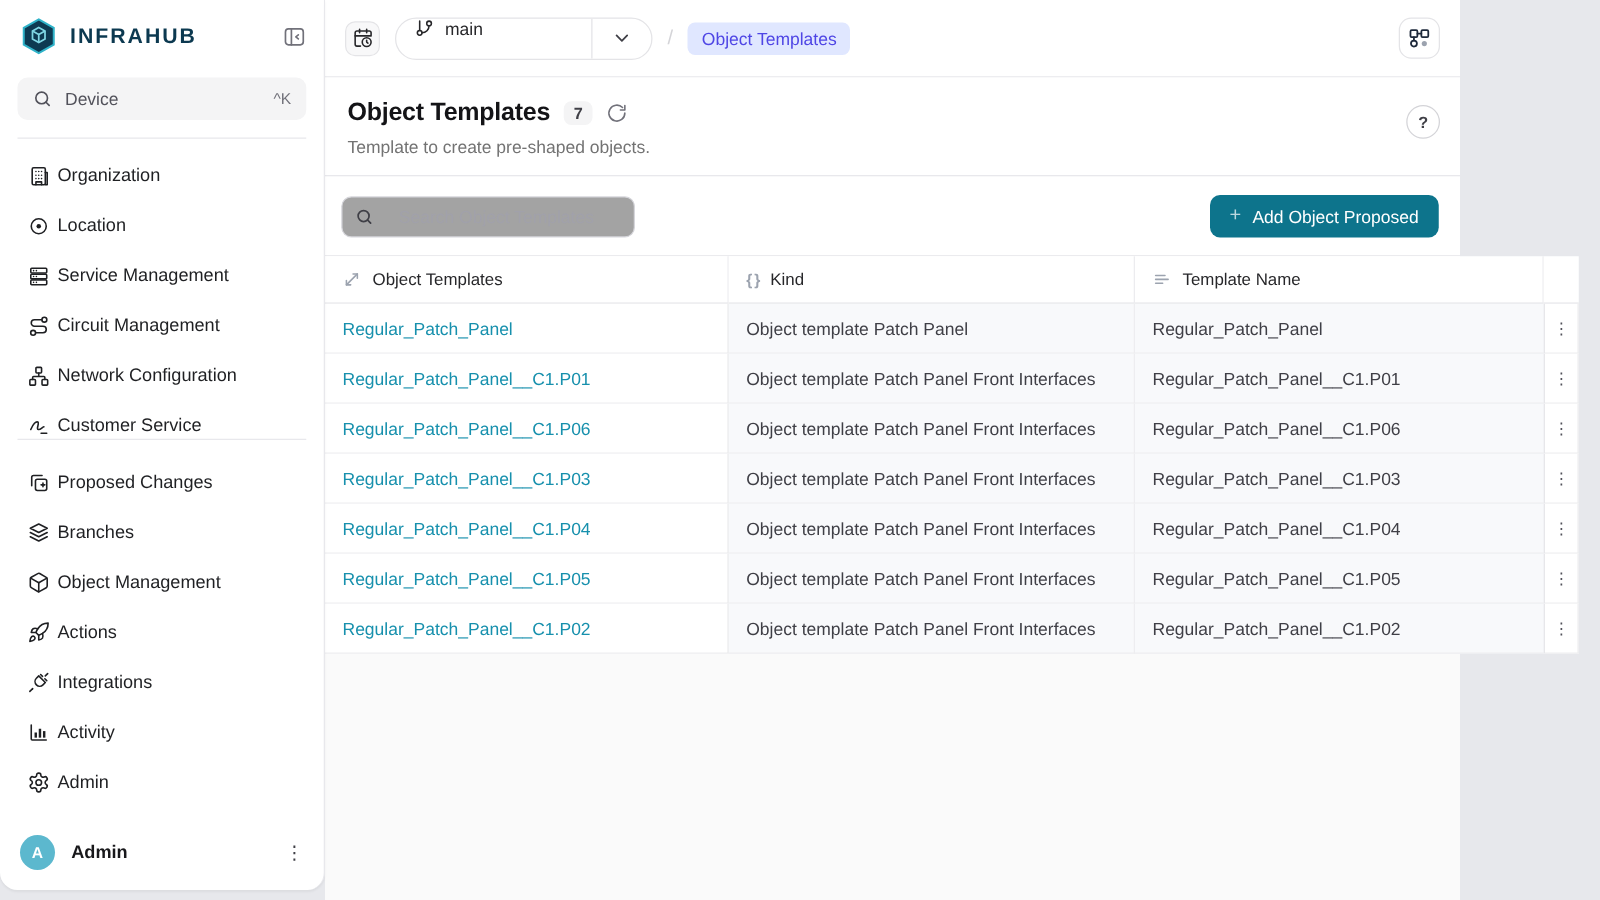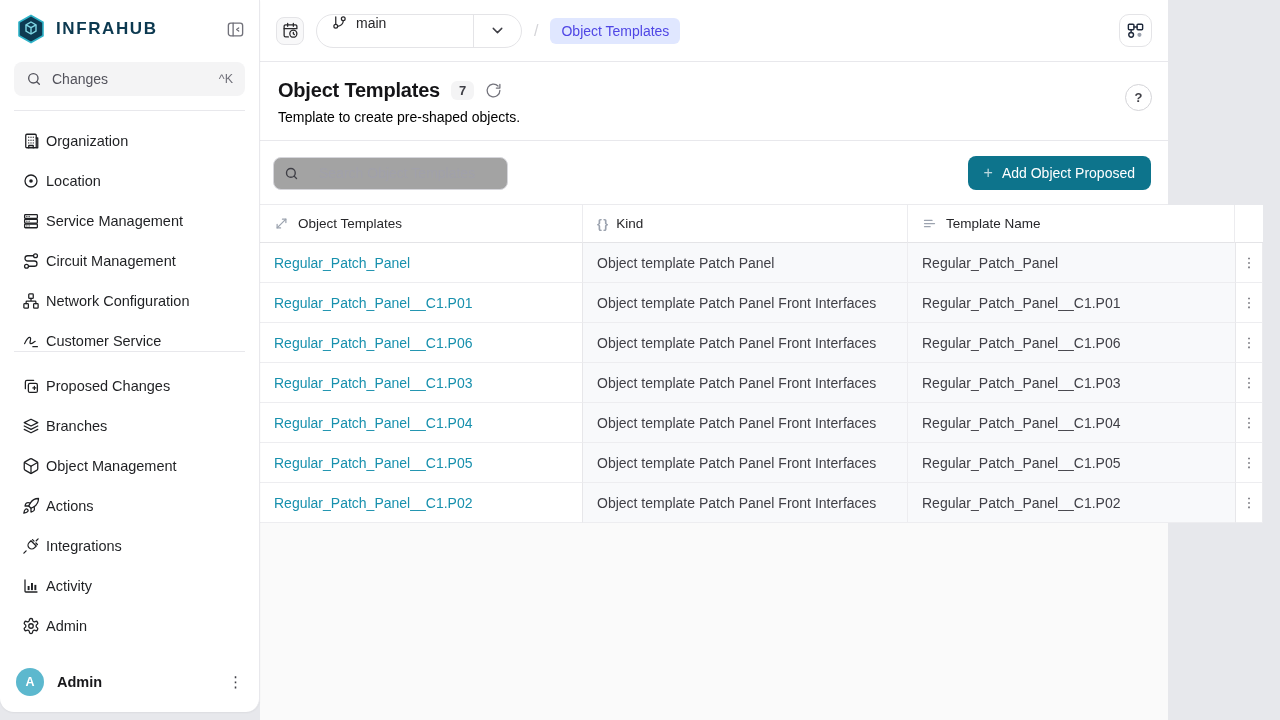--- a/index.html
+++ b/index.html
@@ -69,21 +69,21 @@
   .schema-btn {
     width:33px; height:33px; border:1px solid #e4e4e7; border-radius:10px; background:#fff;
     display:flex; align-items:center; justify-content:center; cursor:pointer; color:#1e293b;
   }
 
   .page-head { position:relative; padding:17px 18px 15px; border-bottom:1px solid #e8e8ec; background:#fff; flex:none; }
   .title-row { display:flex; align-items:center; gap:11px; }
   .page-title { font-size:20px; font-weight:700; color:#141417; letter-spacing:-.2px; }
   .count-badge { background:#f4f4f5; border-radius:6px; padding:2px 8px; font-size:13px; font-weight:600; color:#3f3f46; }
   .refresh-btn { background:none; border:none; color:#71717a; display:flex; cursor:pointer; }
-  .subtitle { margin-top:7px; font-size:14px; color:#000000; }
+  .subtitle { margin-top:7px; font-size:14px; color:#737373; }
   .help-btn {
     position:absolute; right:16px; top:22px; width:27px; height:27px; border-radius:50%;
     border:1px solid #d4d4d8; background:#fff; color:#3f3f46; font-size:13px; font-weight:600;
     display:flex; align-items:center; justify-content:center; cursor:pointer;
   }
 
   .content-body { flex:1; background:#fafafa; display:flex; flex-direction:column; min-height:0; }
   .toolbar-row { display:flex; align-items:center; justify-content:space-between; padding:15px 17px 14px 13px; background:#fff; }
   .search-wrap { position:relative; }
   .search-wrap svg { position:absolute; left:11px; top:9px; color:#3f3f46; }
@@ -143,21 +143,21 @@
       </button>
     </div>
 
     <div class="sb-search">
       <span style="display:flex;color:#52525b;">
         <svg width="16" height="16" viewBox="0 0 24 24" fill="none" stroke="currentColor" stroke-width="2" stroke-linecap="round">
             <circle cx="11" cy="11" r="7"></circle>
             <path d="m20 20-3.8-3.8"></path>
           </svg>
       </span>
-      <span class="ph">Changes</span>
+      <span class="ph">Device</span>
       <span class="kbd">^K</span>
     </div>
 
     <div class="sb-divider"></div>
 
     <nav class="nav nav-primary">
       <div class="nav-item">
         <span style="display:flex;">
             <svg viewBox="0 0 24 24" fill="none" stroke="currentColor" stroke-width="1.7" stroke-linecap="round" stroke-linejoin="round">
               <rect x="5" y="3" width="14" height="18" rx="1.5"></rect>

